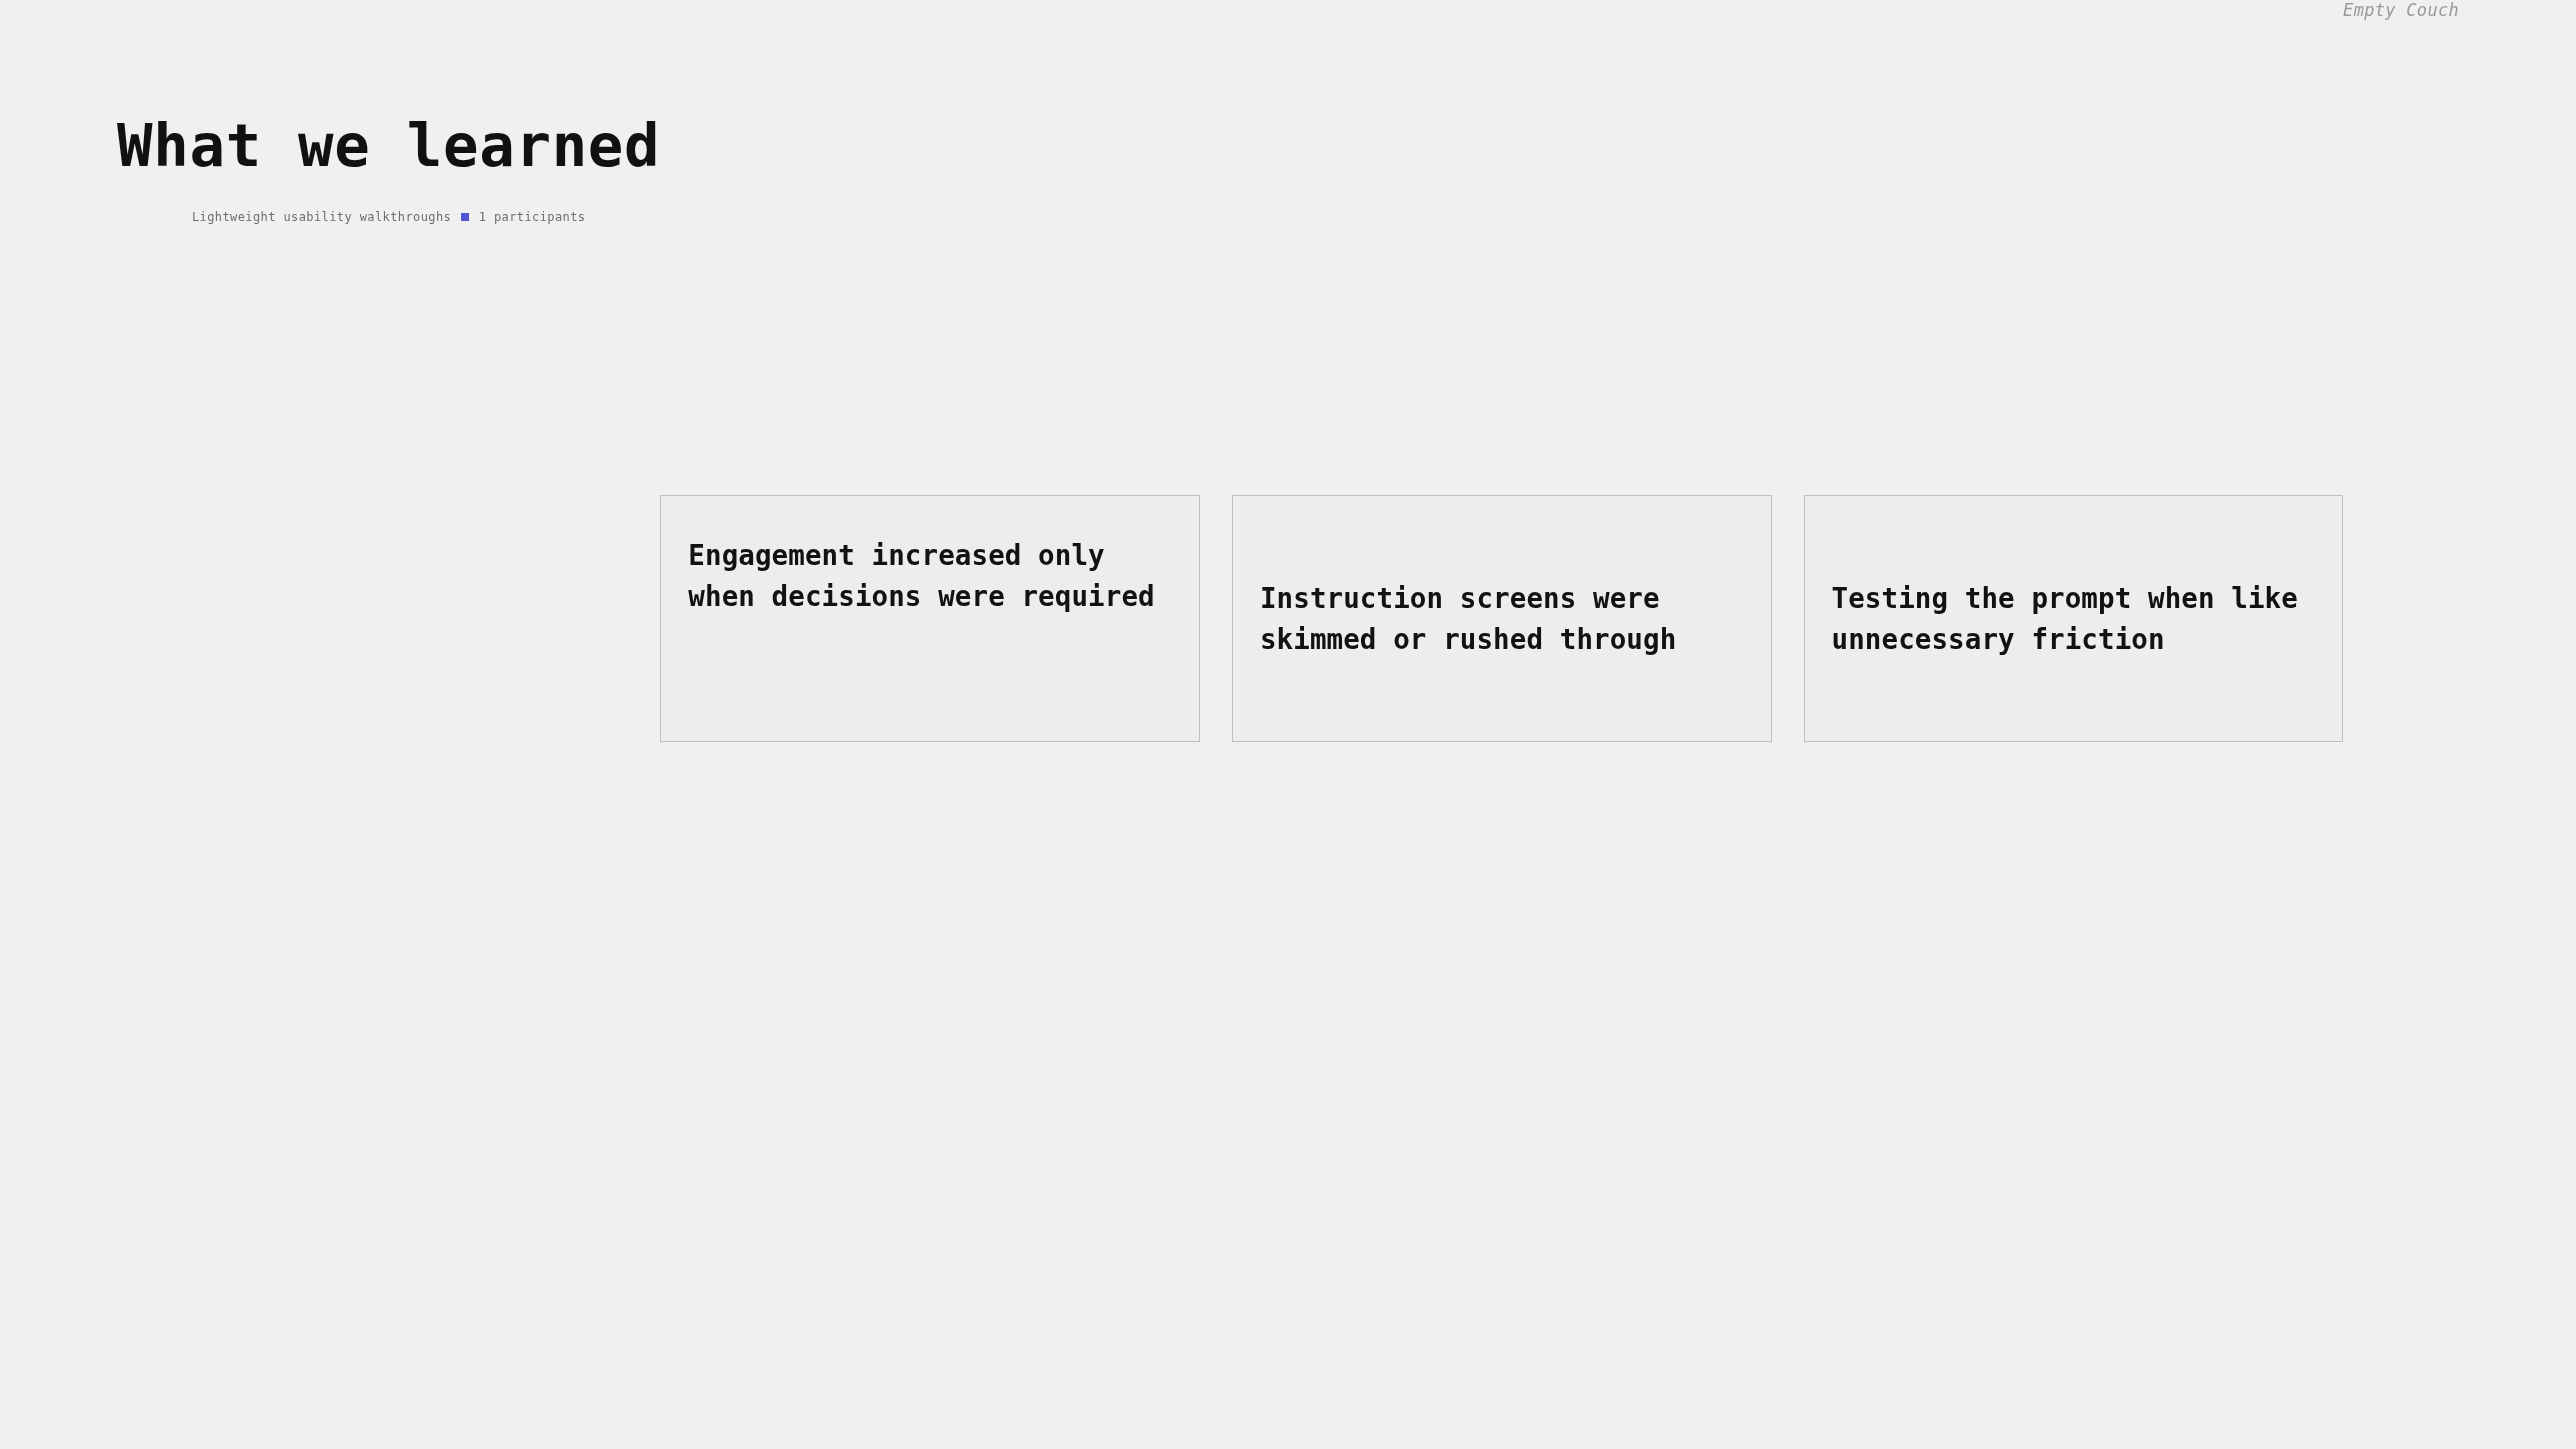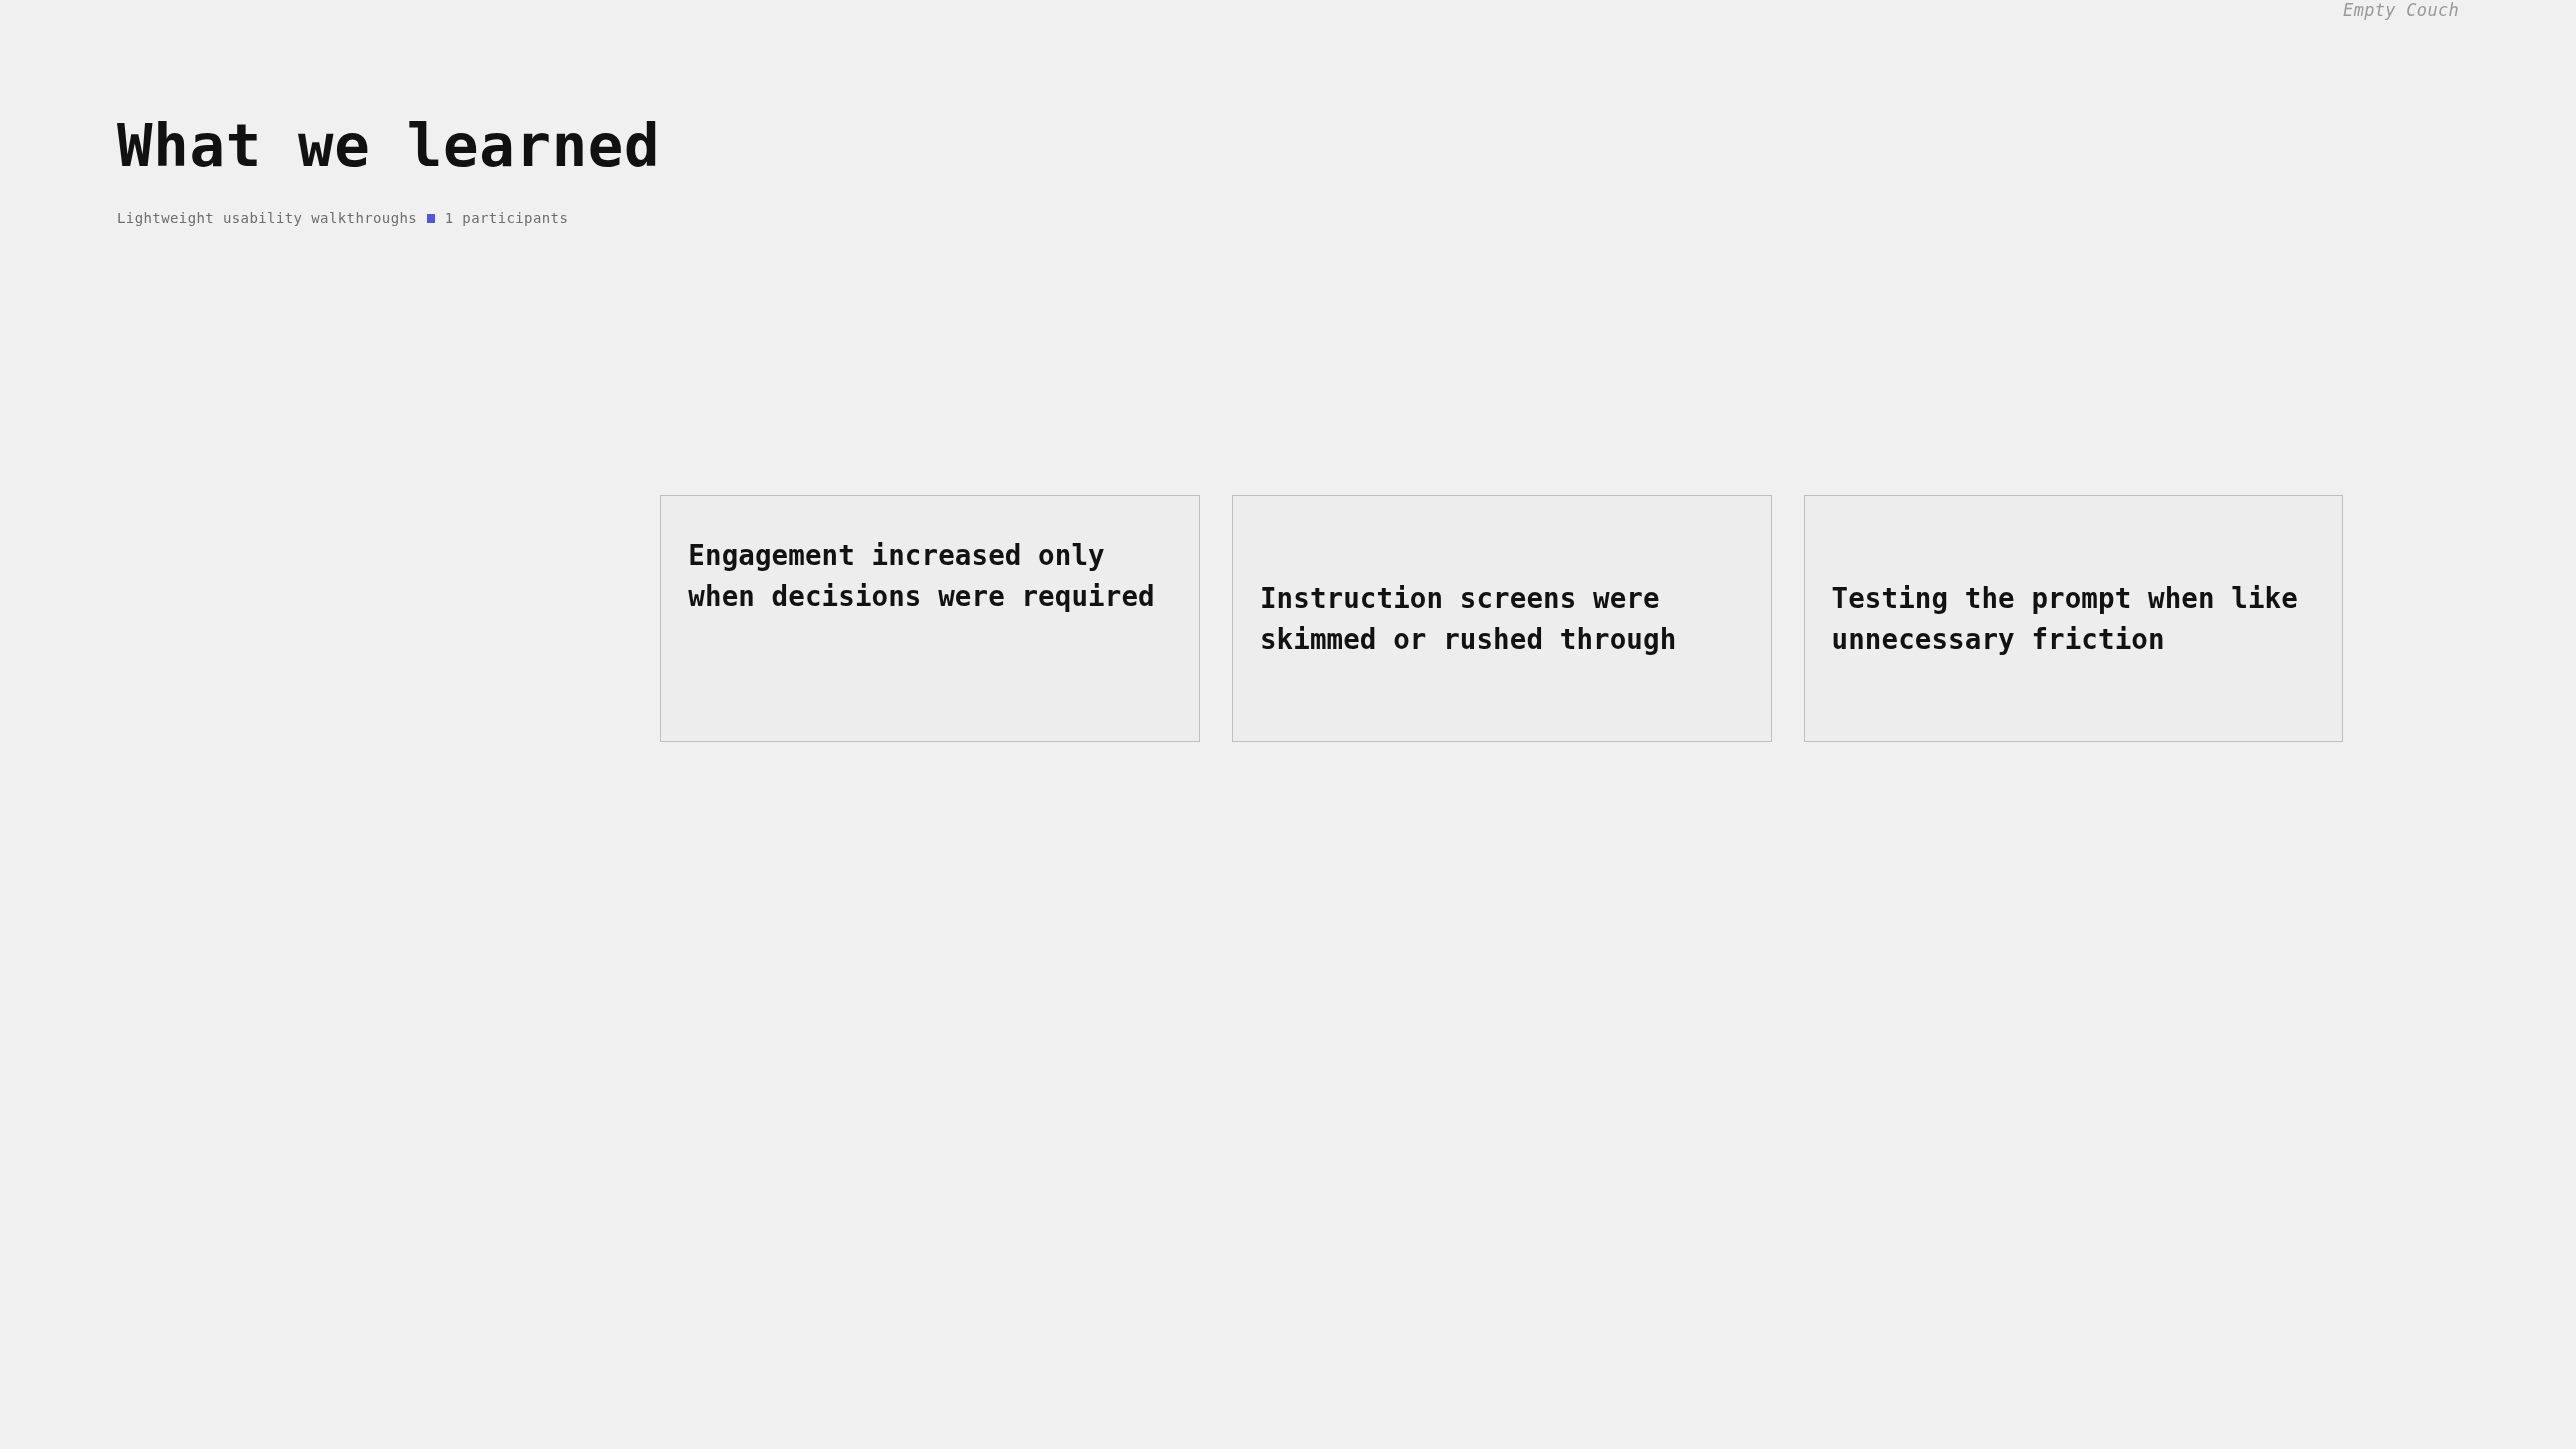--- a/index.html
+++ b/index.html
@@ -38,26 +38,27 @@
     letter-spacing: 0.7px;
     line-height: 1.12;
     color: #111111;
     white-space: pre;
   }
   .subtitle {
     margin: 0;
     padding-top: 29.5px;
     display: flex;
     align-items: center;
-    font-size: 14px;
+    font-size: 12px;
     font-weight: 400;
     letter-spacing: 0.4px;
     line-height: 1.4;
     color: #6e6e6e;
     white-space: pre;
+    justify-content: center;
   }
   .subtitle-sep {
     display: inline-block;
     width: 8.7px;
     height: 8.7px;
     margin: 0 9.4px;
     background: #5157d6;
     flex: 0 0 auto;
   }
 

